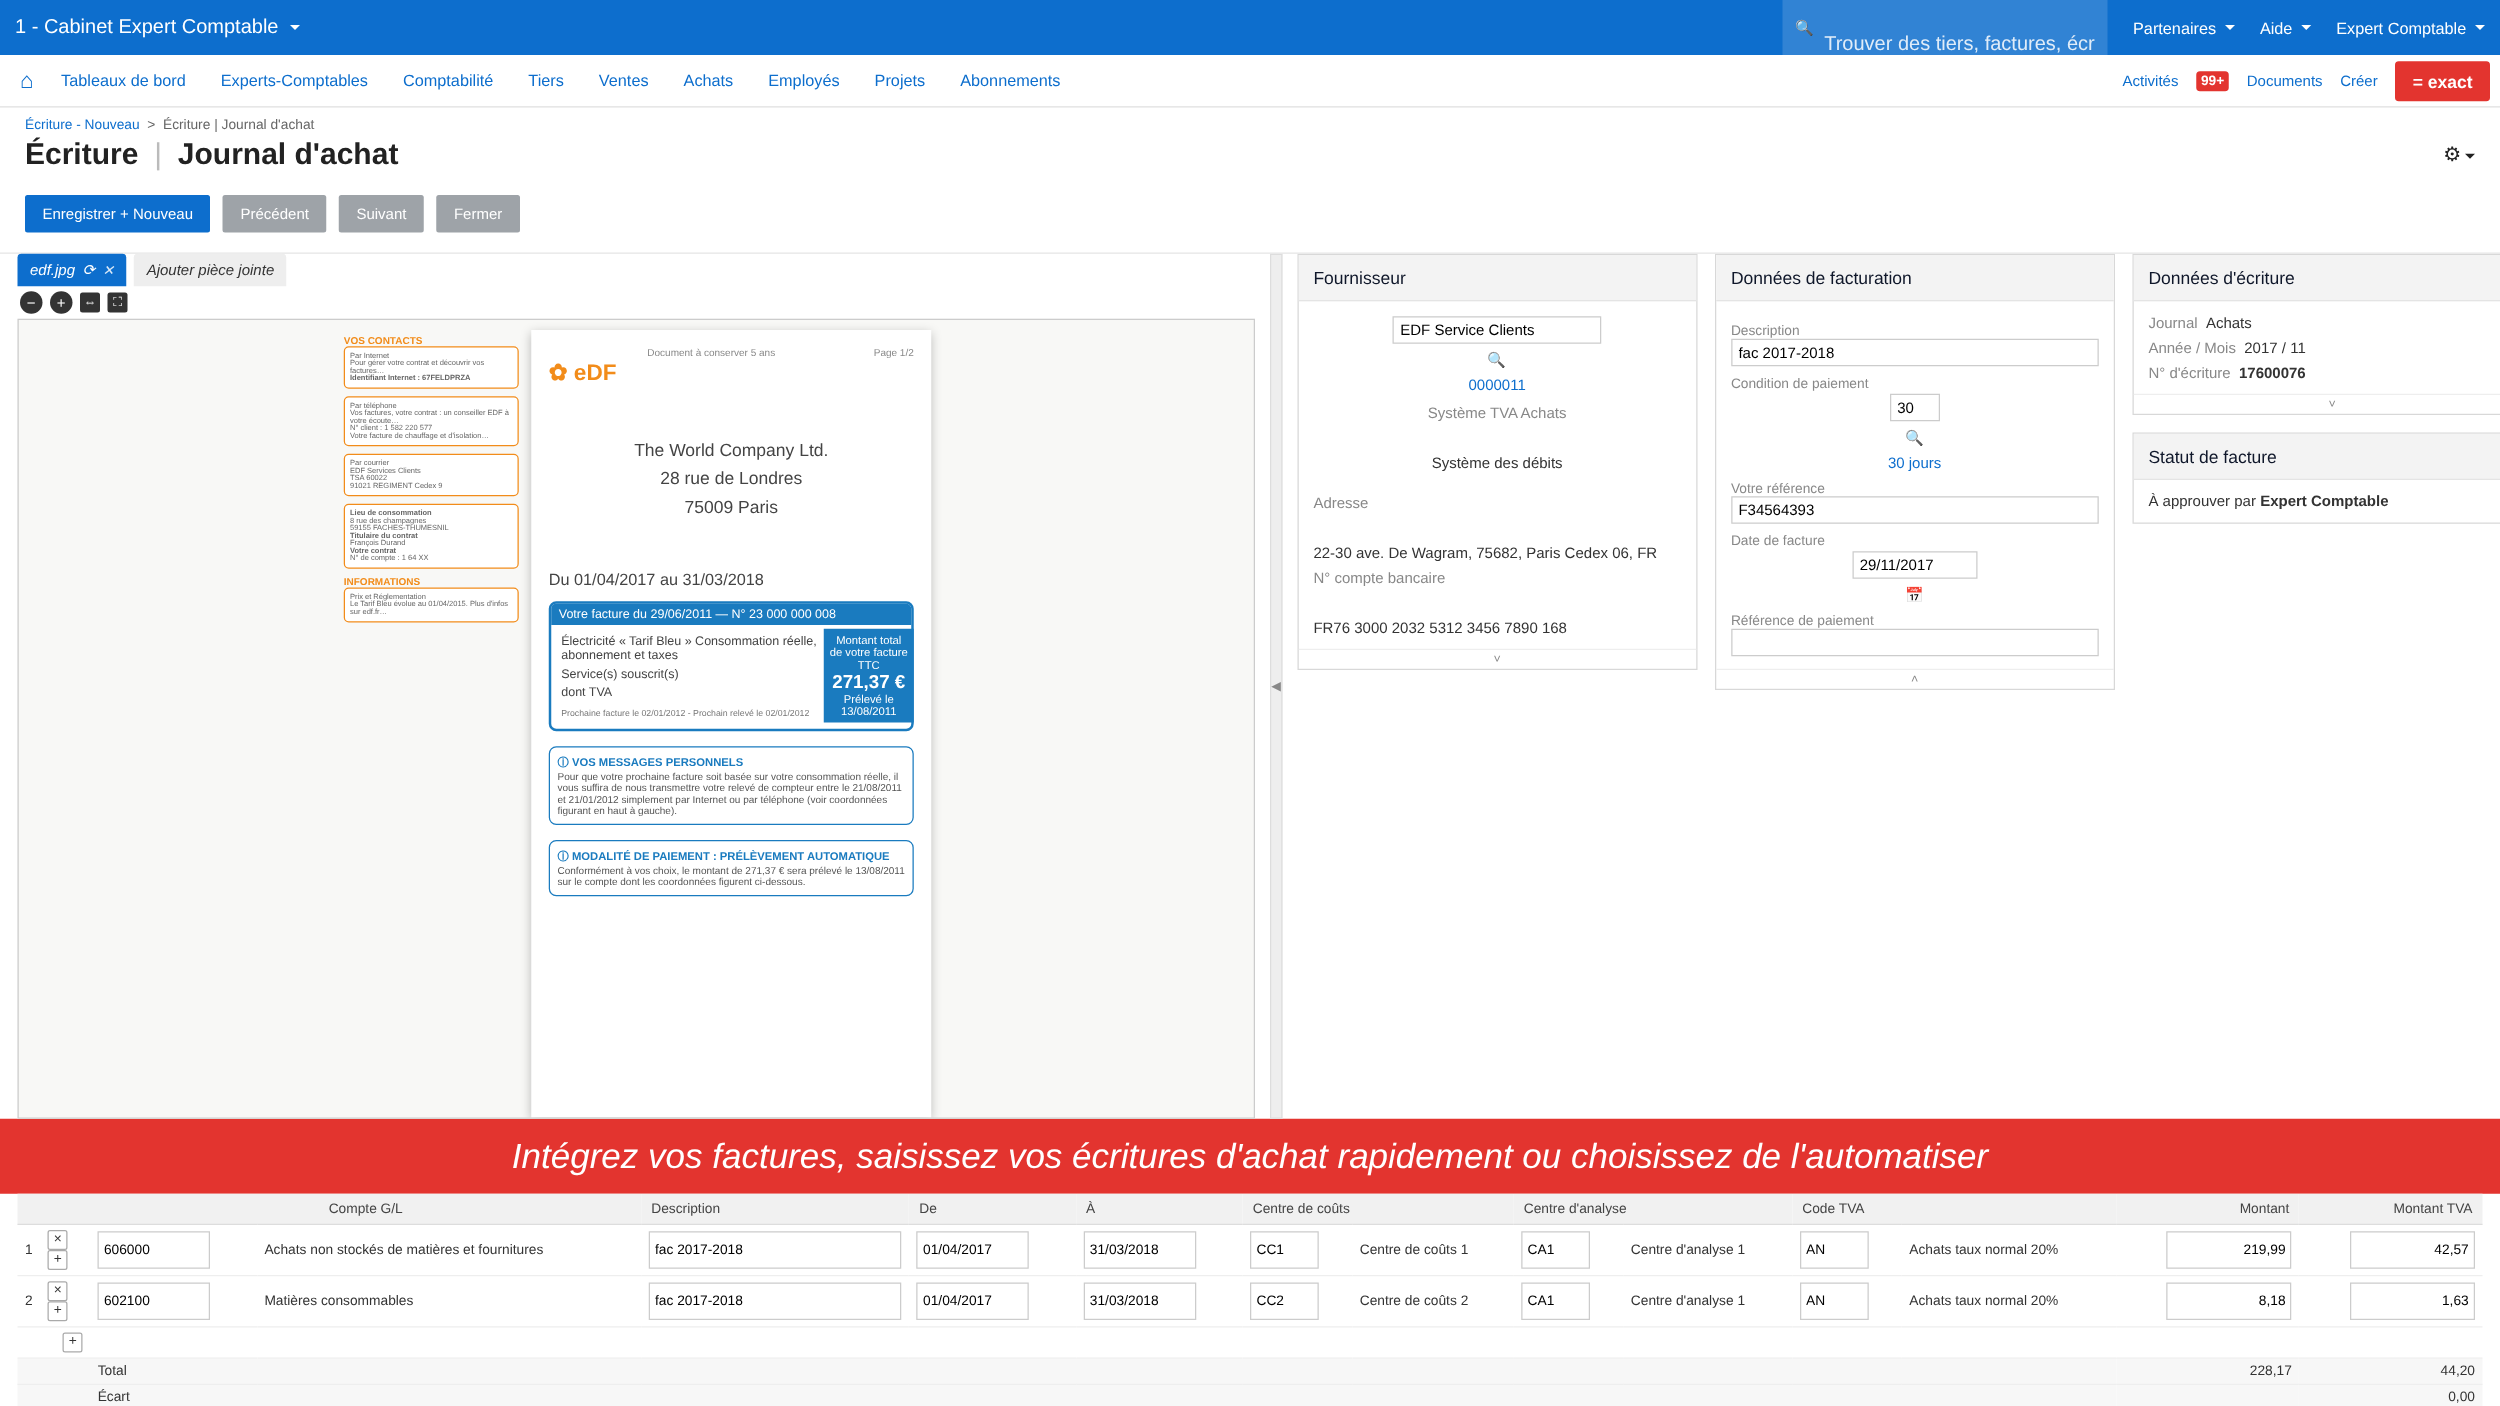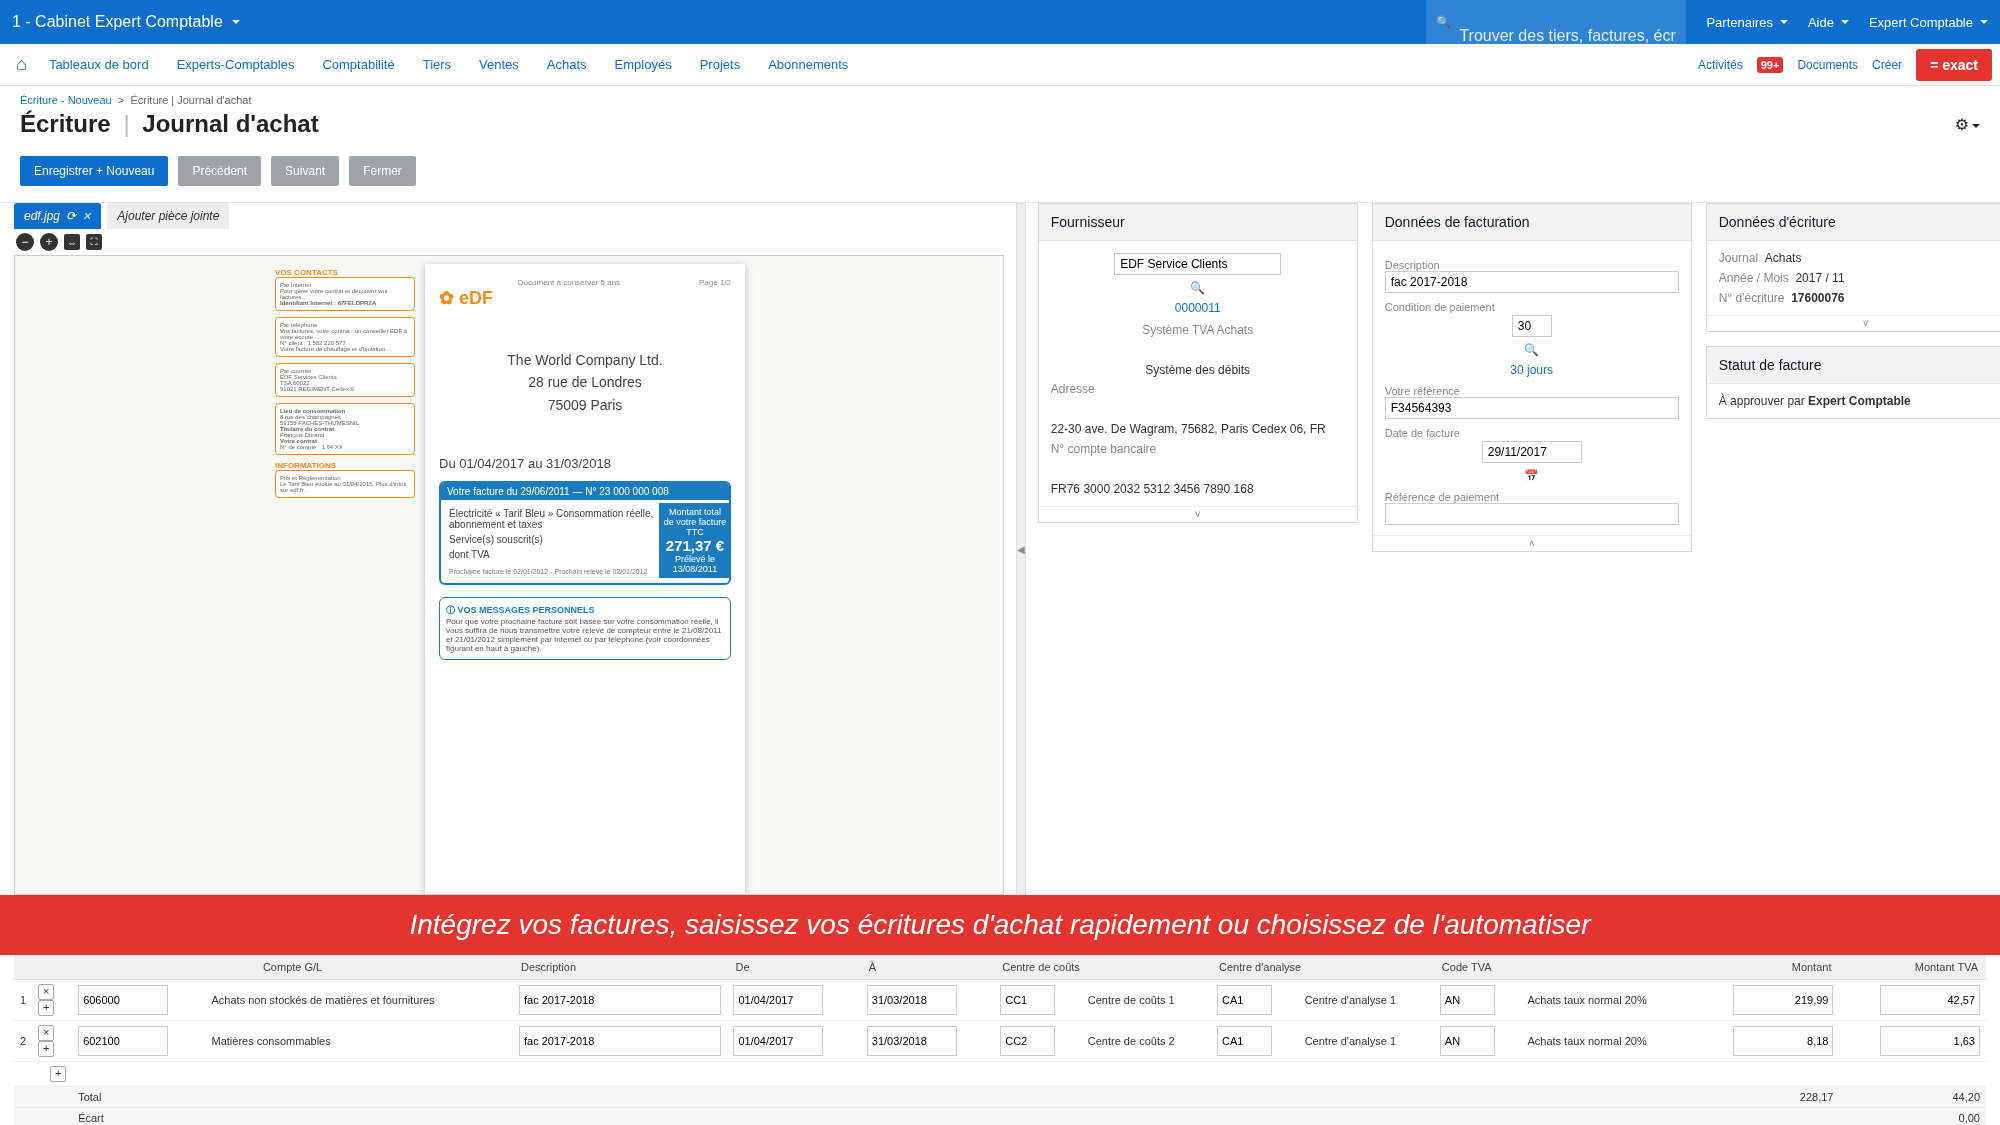--- a/index.html
+++ b/index.html
@@ -213,41 +213,45 @@
             <span>Montant total de votre facture TTC</span>
             <span class="big">271,37 €</span>
             <span>Prélevé le 13/08/2011</span>
           </div>
           <div style="font-size:7px;color:#777;margin-top:6px;">Prochaine facture le 02/01/2012 - Prochain relevé le 02/01/2012</div>
         </div>
         <div class="msg-box">
           <b>ⓘ <span>VOS MESSAGES PERSONNELS</span></b><br>
           <span>Pour que votre prochaine facture soit basée sur votre consommation réelle, il vous suffira de nous transmettre votre relevé de compteur entre le 21/08/2011 et 21/01/2012 simplement par Internet ou par téléphone (voir coordonnées figurant en haut à gauche).</span>
         </div>
+        <div class="pay-box">
+          <b>ⓘ <span>MODALITÉ DE PAIEMENT : PRÉLÈVEMENT AUTOMATIQUE</span></b><br>
+          <span>Conformément à vos choix, le montant de 271,37 € sera prélevé le 13/08/2011 sur le compte dont les coordonnées figurent ci-dessous.</span>
+        </div>
       </div>
     </div>
   </div>
 
   <div class="collapse-handle">◀</div>
 
   <div class="right-col">
 
     <div class="panel">
       <div class="panel-head">Fournisseur</div>
       <div class="panel-body">
         <div class="field-row">
           <input class="txt-input" style="flex: 1 1 0%;" value="EDF Service Clients">
           <span class="mag">🔍</span>
           <span class="linkish">0000011</span>
         </div>
         <div class="field-row" style="margin-top:8px;">
           <span style="color:#888">Système TVA Achats</span>&nbsp;
           <span class="val-static">Système des débits</span>
         </div>
-        <div class="field-row" style="margin-top:5px;align-items:flex-start;">
+        <div class="field-row" style="margin-top:18px;align-items:flex-start;">
           <span style="color:#888">Adresse</span>&nbsp;
           <span class="val-static" style="flex:1">22-30 ave. De Wagram, 75682, Paris Cedex 06, FR</span>
         </div>
         <div class="field-row" style="margin-top:6px;align-items:flex-start;">
           <span style="color:#888">N° compte bancaire</span>&nbsp;
           <span class="val-static" style="flex:1">FR76 3000 2032 5312 3456 7890 168</span>
         </div>
       </div>
       <div class="panel-collapse">˅</div>
     </div>

